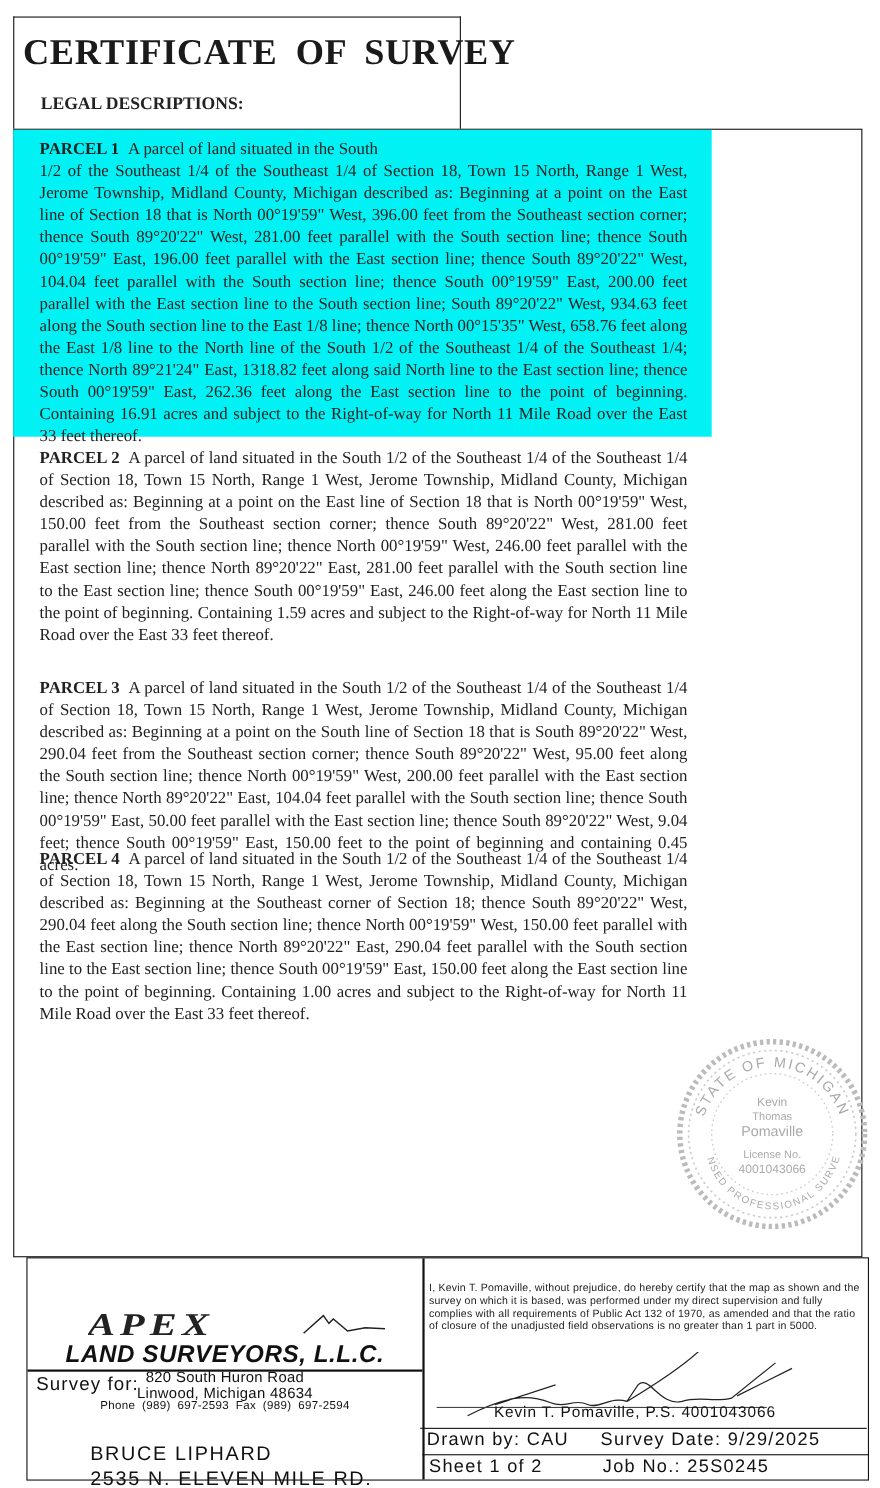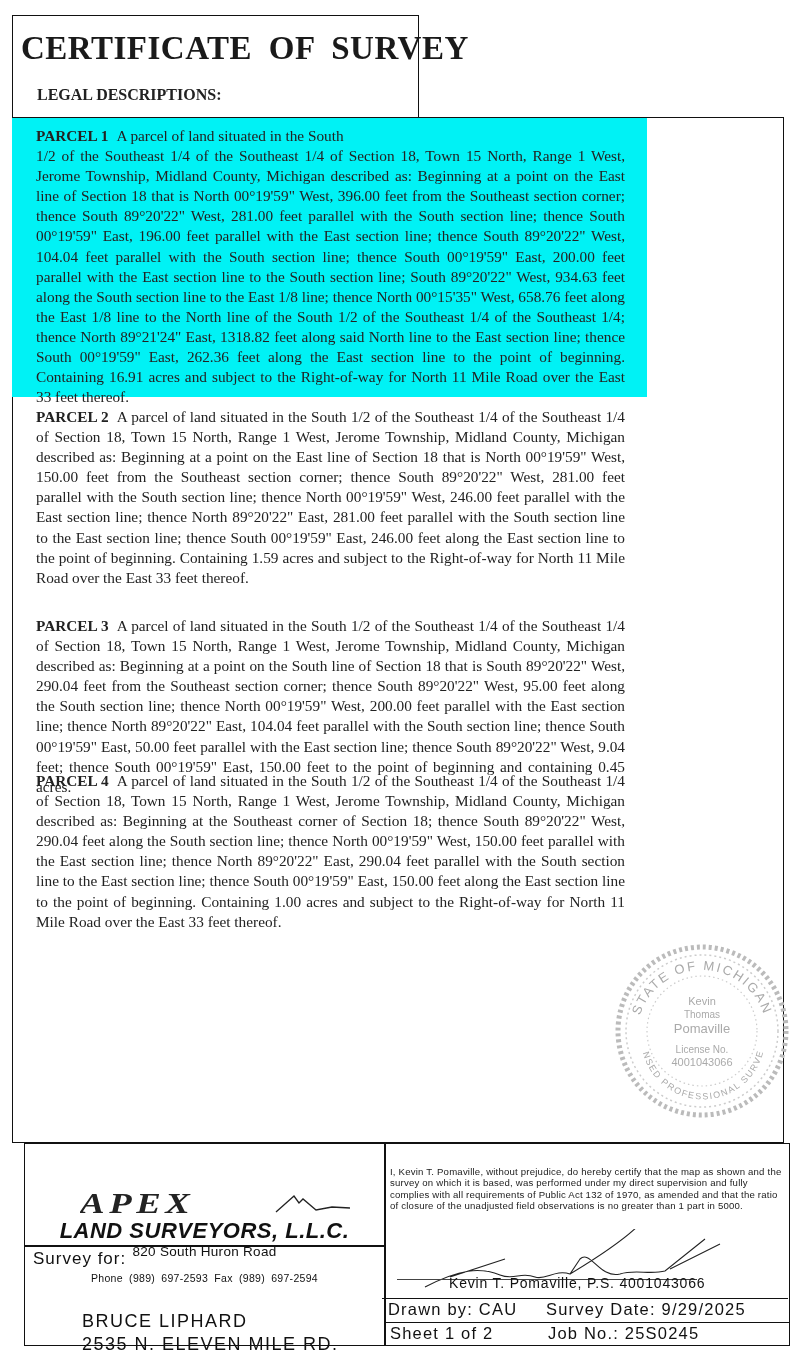--- a/index.html
+++ b/index.html
@@ -137,20 +137,21 @@
 <div class="bottom-box sans">
   <div class="v-divider"></div>
 
   <div class="company">
     <svg class="apex-logo" viewBox="0 0 270 30">
       <text x="0" y="26" font-family="Liberation Serif, serif" font-size="32" font-weight="bold" font-style="italic" fill="#222" letter-spacing="4" transform="scale(1.15,0.9)">APEX</text>
       <path d="M 196 22 L 214 6 L 219 13 L 223 9 L 236 20 L 252 17 L 270 18" fill="none" stroke="#222" stroke-width="1.3"></path>
     </svg>
     <div class="company-name">LAND SURVEYORS, L.L.C.</div>
     <div class="company-line" style="top:60px">820 South Huron Road</div>
+    <div class="company-line" style="top:75px">Linwood, Michigan   48634</div>
     <div class="company-line small" style="top:90px; top:88px">Phone (989) 697-2593    Fax (989) 697-2594</div>
   </div>
   <div class="h-left"></div>
 
   <div class="survey-for-label">Survey for:</div>
   <div class="client-line" style="top:130px">BRUCE LIPHARD</div>
   <div class="client-line" style="top:153px">2535 N. ELEVEN MILE RD.</div>
   <div class="client-line" style="top:176px">SANFORD, MICHIGAN 90643</div>
 
   <div class="cert-text">I, Kevin T. Pomaville, without prejudice, do hereby certify that the map as shown and the survey on which it is based, was performed under my direct supervision and fully complies with all requirements of Public Act 132 of 1970, as amended and that the ratio of closure of the unadjusted field observations is no greater than 1 part in 5000.</div>

